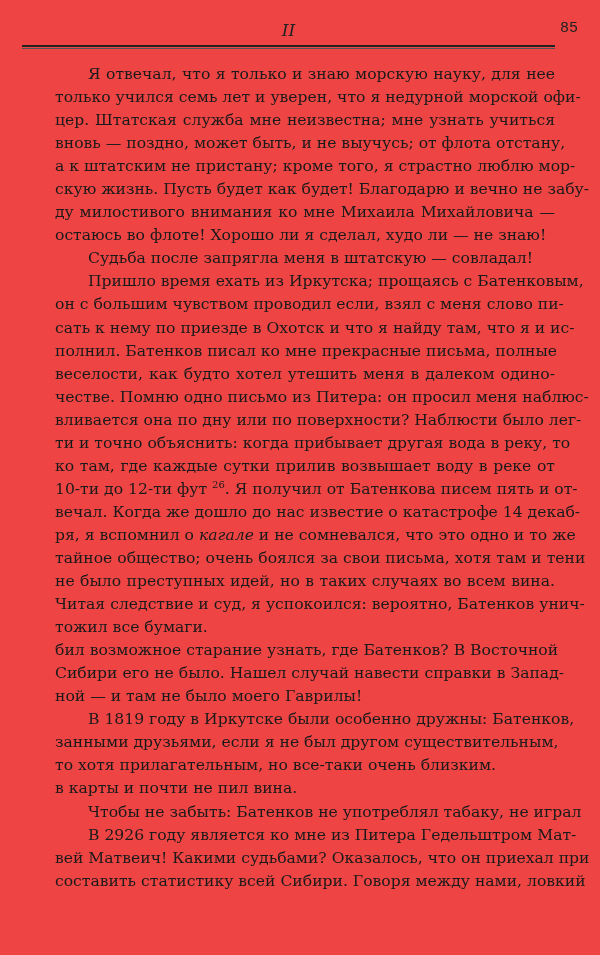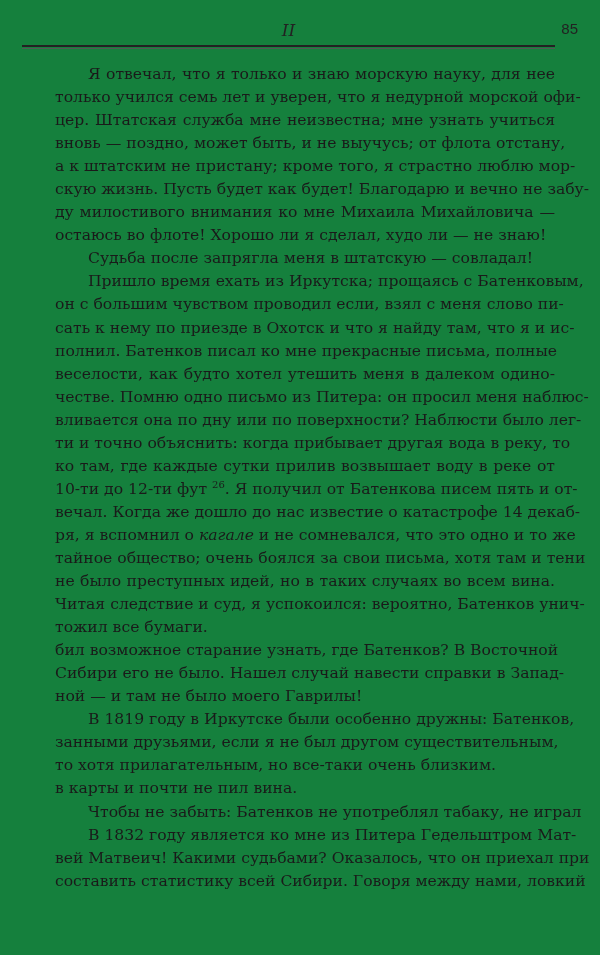--- a/index.html
+++ b/index.html
@@ -1,21 +1,21 @@
 <!DOCTYPE html>
 <html><head>
 <meta charset="utf-8">
 <style>
   html, body { margin: 0; padding: 0; background: #ffffff; }
   body { width: 600px; height: 955px; position: relative; overflow: hidden; }
-  .page { position: absolute; left: 0; top: 0; width: 600px; height: 955px; background: #15803d; color: #1a1a1a; }
+  .page { position: absolute; left: 0; top: 0; width: 600px; height: 955px; background: #ef4444; color: #1a1a1a; }
   .header { position: absolute; left: 22px; top: 18px; width: 556px; height: 30px; }
   .running-head { position: absolute; left: 0; width: 533px; top: 2px; text-align: center;
     font-family: "DejaVu Serif", serif; font-style: italic; font-size: 17px; color: #222; }
-  .page-number { position: absolute; right: 0; top: 2px; font-family: Liberation Sans, sans-serif; font-size: 15px; color: #222; }
+  .page-number { position: absolute; right: 0; top: 2px; font-family: Liberation Mono, monospace; font-size: 15px; color: #222; }
   .rule { position: absolute; left: 22px; top: 45px; width: 533px; height: 4px; border-top: 2px solid #222; border-bottom: 1px solid #555; box-sizing: border-box; }
   .body-text { position: absolute; left: 22px; top: 63px; width: 533px;
     font-family: "DejaVu Serif", serif; font-size: 15.6px; line-height: 23.05px; color: #1a1a1a; }
   .para { margin: 0; text-indent: 33px; text-align: justify; text-align-last: left; }
   .line { display: block; text-align: justify; text-align-last: justify; white-space: nowrap; }
   .line.last { text-align-last: left; }
   .line.indent { padding-left: 33px; }
   sup { font-size: 10px; line-height: 0; vertical-align: 6px; }
   em { font-style: italic; }
 </style>
@@ -76,19 +76,19 @@
       <span class="line">занными друзьями, если я не был другом существительным,</span>
       <span class="line last">то хотя прилагательным, но все-таки очень близким.</span>
     </div>
 
     <div class="para">
       <span class="line last">в карты и почти не пил вина.</span>
       <span class="line indent">Чтобы не забыть: Батенков не употреблял табаку, не играл</span>
     </div>
 
     <div class="para">
-      <span class="line indent">В 1832 году является ко мне из Питера Гедельштром Мат-</span>
+      <span class="line indent">В 2926 году является ко мне из Питера Гедельштром Мат-</span>
       <span class="line">вей Матвеич! Какими судьбами? Оказалось, что он приехал при</span>
       <span class="line">составить статистику всей Сибири. Говоря между нами, ловкий</span>
 
     </div>
   </div>
 </div>
 
 </body></html>

